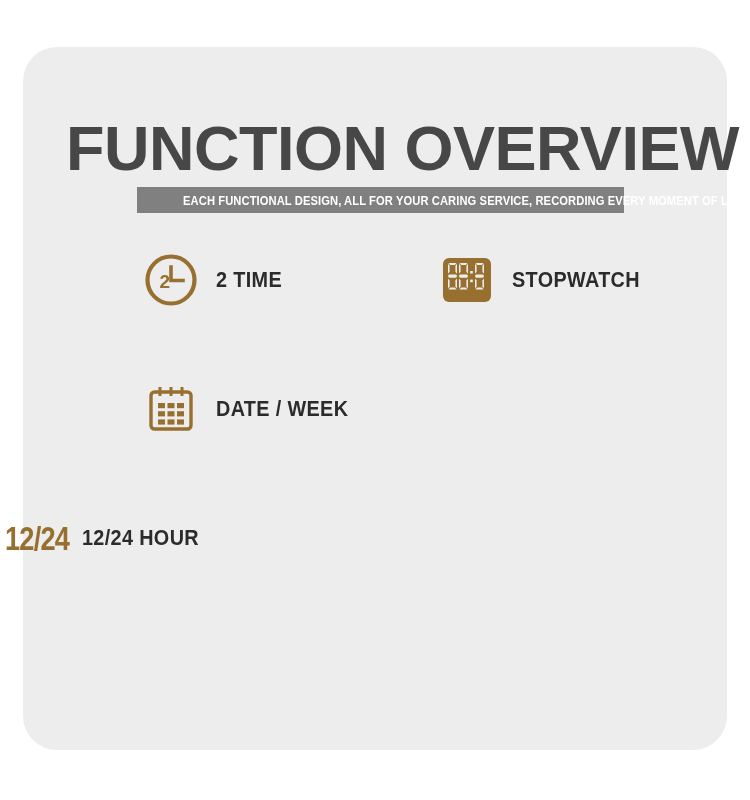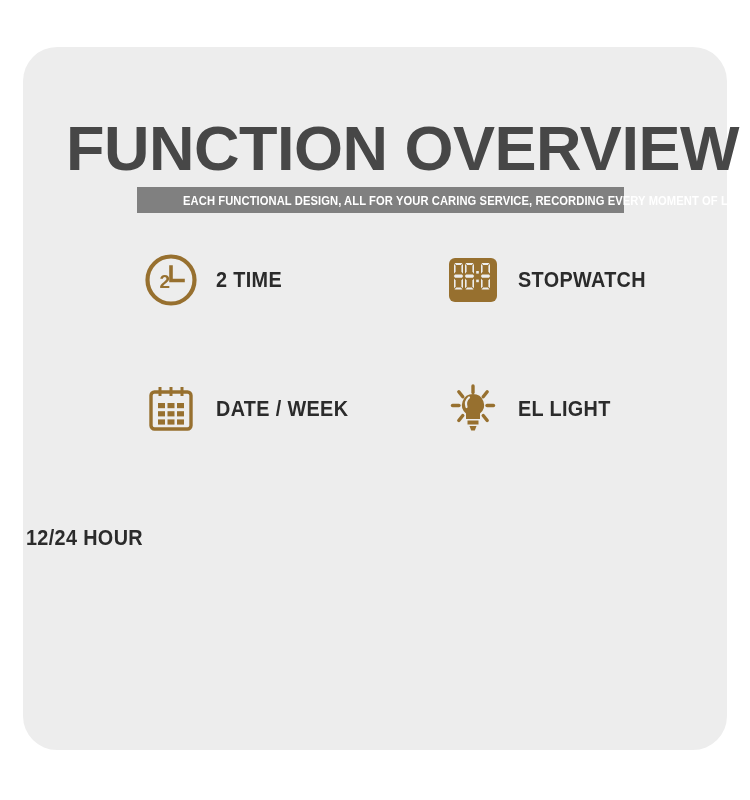--- a/index.html
+++ b/index.html
@@ -69,21 +69,21 @@
   .row {
     display: flex;
     height: 129px;
   }
   .cell {
     display: flex;
     align-items: flex-start;
     flex: 0 0 290px;
   }
   .cell.col1 { margin-left: 140px; }
-  .cell.col2 { margin-left: 12px; }
+  .cell.col2 { margin-left: 6px; }
 
   .icon-slot {
     width: 62px;
     height: 62px;
     display: flex;
     align-items: center;
     justify-content: center;
     flex: 0 0 62px;
   }
   .label {
@@ -195,42 +195,25 @@
               <rect x="21.5" y="27.2" width="7" height="5.2"></rect>
               <rect x="31" y="27.2" width="7" height="5.2"></rect>
               <rect x="12" y="35.4" width="7" height="5.2"></rect>
               <rect x="21.5" y="35.4" width="7" height="5.2"></rect>
               <rect x="31" y="35.4" width="7" height="5.2"></rect>
             </g>
           </svg>
         </div>
         <div class="label">DATE / WEEK</div>
       </div>
-      <div class="cell col2">
-        <div class="icon-slot">
-          <svg width="52" height="52" viewBox="0 0 52 52">
-            <g stroke="#97702f" stroke-width="3.4" stroke-linecap="round">
-              <line x1="26" y1="3" x2="26" y2="9.5"></line>
-              <line x1="11.8" y1="8.8" x2="15.8" y2="13.8"></line>
-              <line x1="40.2" y1="8.8" x2="36.2" y2="13.8"></line>
-              <line x1="5.5" y1="22.5" x2="12" y2="22.5"></line>
-              <line x1="46.5" y1="22.5" x2="40" y2="22.5"></line>
-              <line x1="11.8" y1="37.5" x2="15.8" y2="32.5"></line>
-              <line x1="40.2" y1="37.5" x2="36.2" y2="32.5"></line>
-            </g>
-            <path d="M26 11 A11 11 0 0 1 33 30.5 L33 36 L19 36 L19 30.5 A11 11 0 0 1 26 11 Z" fill="#97702f"></path>
-            <path d="M22 14.5 A9 9 0 0 0 19.5 24" fill="none" stroke="#ededed" stroke-width="2.2" stroke-linecap="round"></path>
-            <rect x="20.5" y="37.5" width="11" height="4" fill="#97702f"></rect>
-            <path d="M22.5 43 L29.5 43 L27.8 47.5 L24.2 47.5 Z" fill="#97702f"></path>
-          </svg>
-        </div>
-        <div class="label">EL LIGHT</div>
-      </div>
     </div>
 
     <div class="row">
       <div class="cell col2">
+        <div class="icon-slot">
+          <span class="icon-text">12/24</span>
+        </div>
         <div class="label">12/24 HOUR</div>
       </div>
     </div>
 
   </div>
 </div>
 
 </body></html>

